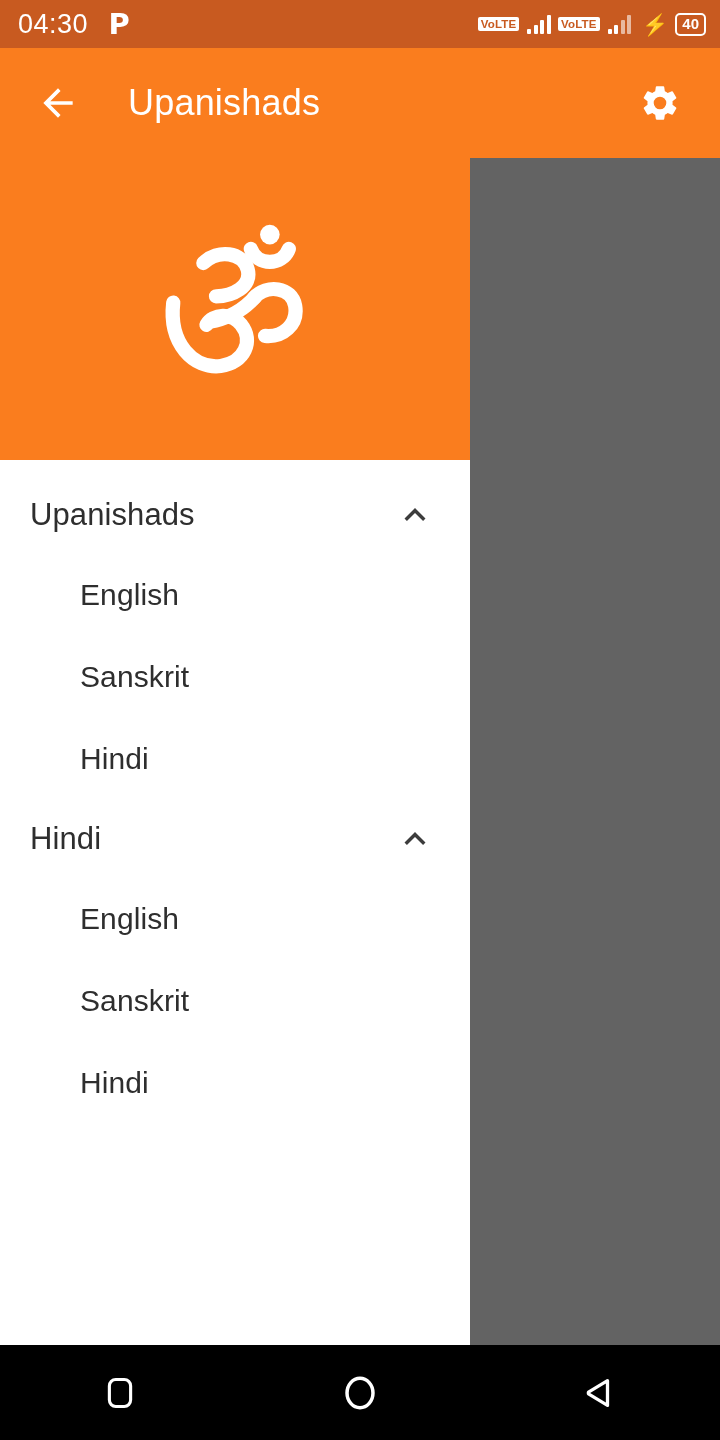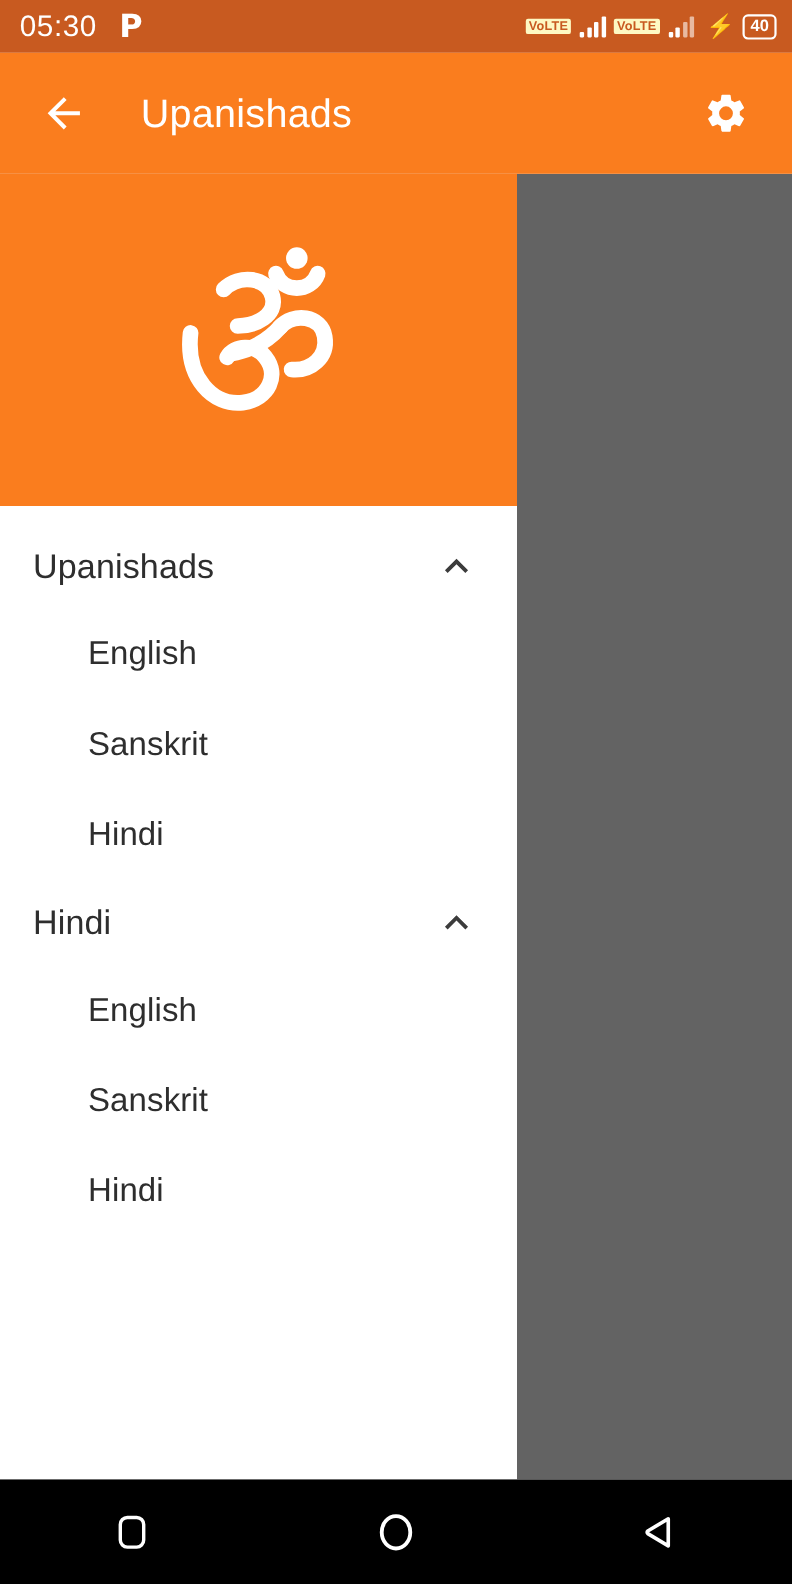--- a/index.html
+++ b/index.html
@@ -32,21 +32,21 @@
     display:flex; align-items:center; justify-content:center;
     font-size:29px; font-weight:700; line-height:1; color:#fff;
     font-family:"DejaVu Sans", sans-serif;
   }
   #status-right {
     margin-left:auto;
     display:flex; align-items:center; gap:7px;
   }
   .volte {
     font-size:11.5px; font-weight:700;
-    color:#c85a20; background:#fef9c3;
+    color:#c85a20; background:#ffffff;
     border-radius:2px; padding:1px 3px 0 3px;
     letter-spacing:.2px; line-height:1.15;
     font-family:"Liberation Sans", sans-serif;
   }
   .signal { display:flex; align-items:flex-end; gap:2.5px; height:20px; margin-left:1px; }
   .signal i { display:block; width:4px; background:#fff; border-radius:1px; }
   .signal i.b1 { height:5px; }
   .signal i.b2 { height:9px; }
   .signal i.b3 { height:14px; }
   .signal i.b4 { height:19px; }
@@ -139,21 +139,21 @@
     display:flex; align-items:center; justify-content:center;
   }
 </style>
 </head>
 <body>
 
 <div id="screen">
 
   <div id="status-bar">
     <div id="status-left">
-      <span id="clock">05:30</span>
+      <span id="clock">04:30</span>
       <span class="p-icon">P</span>
     </div>
     <div id="status-right">
       <span class="volte">VoLTE</span>
       <span class="signal">
         <i class="b1"></i>
           <i class="b2"></i>
           <i class="b3"></i>
           <i class="b4"></i>
       </span>

